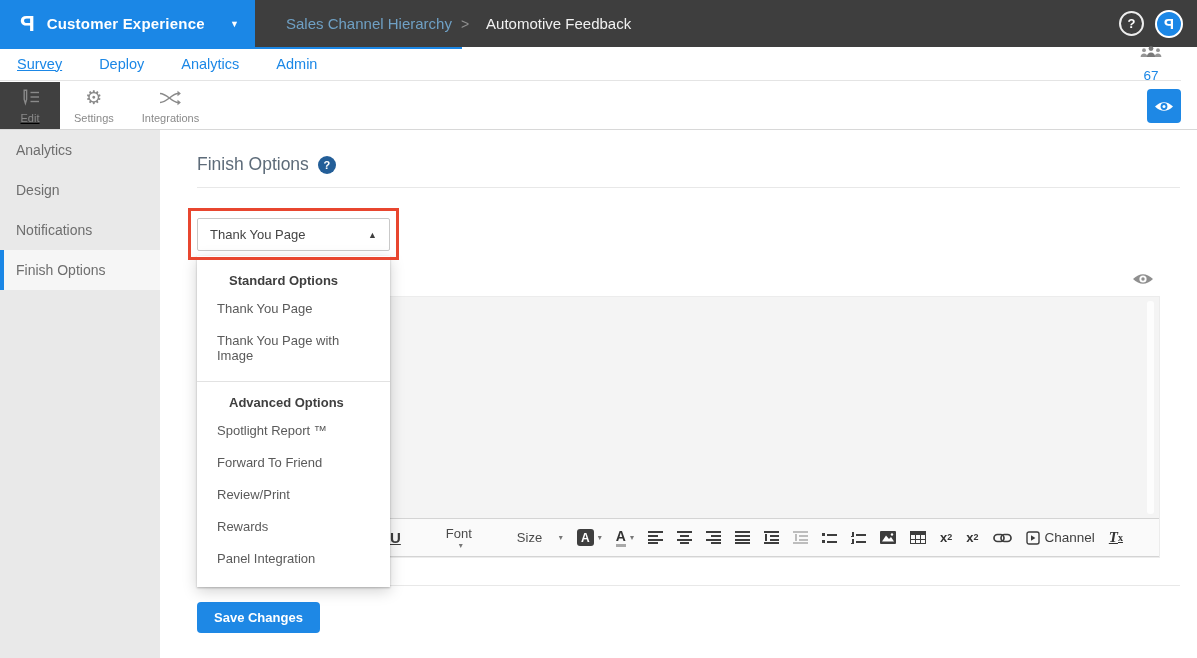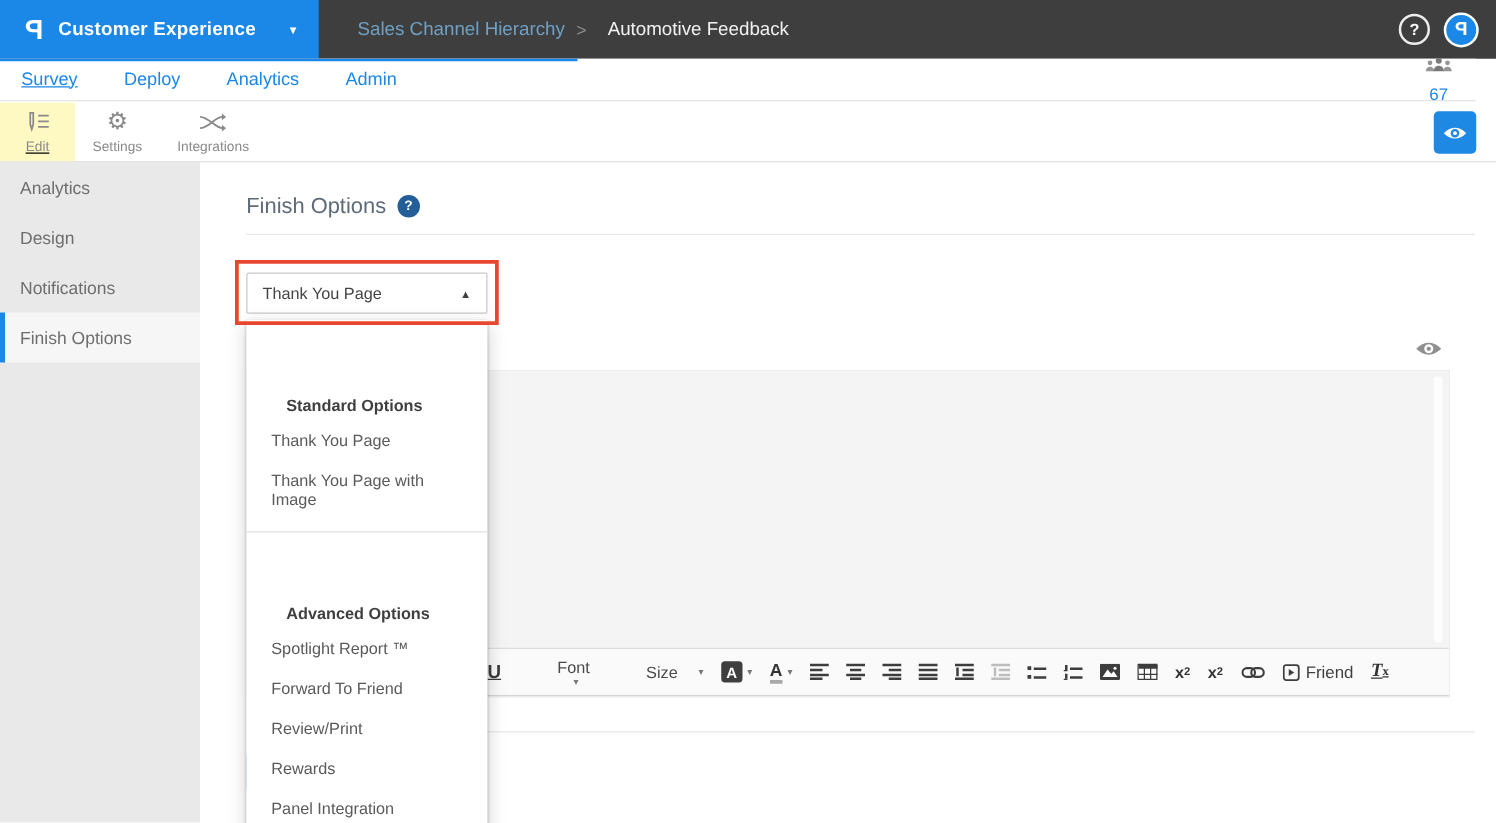--- a/index.html
+++ b/index.html
@@ -34,21 +34,21 @@
   .nav a { font-size:14.5px; color:#1b87e6; text-decoration:none; margin-right:37px; cursor:pointer; }
   .nav a.active { text-decoration:underline; }
   .nav-right { margin-left:auto; display:flex; align-items:center; gap:9px;flex-direction:column; }
   .nav-count { color:#1b87e6; font-size:13.5px; cursor:pointer; }
 
   
   .ribbon { position:absolute; left:0; top:82px; width:1197px; height:48px; background:#fff;
     border-bottom:1px solid #d8d8d8; display:flex; }
   .rtab { display:flex; flex-direction:column; align-items:center; justify-content:center;
     padding:0 14px; min-width:60px; cursor:pointer; gap:4px; }
-  .rtab.active { background:#fef9c3;text-decoration:underline; }
+  .rtab.active { background:#404040;text-decoration:underline; }
   .rtab .rlabel { font-size:11px; color:#8a8a8a; }
   .rtab .ricon { height:20px; display:flex; align-items:center; color:#8a8a8a; font-size:19px; line-height:20px; }
   .eye-btn { position:absolute; right:16px; top:7px; width:34px; height:34px; background:#1e88e5;
     border:none; border-radius:4px; display:flex; align-items:center; justify-content:center; cursor:pointer; }
 
   
   .sidebar { position:absolute; left:0; top:130px; width:160px; height:528px; background:#e9e9e9; }
   .side-item { height:40px; line-height:40px; padding-left:16px; font-size:14px; color:#6e6e6e; cursor:pointer; }
   .side-item.active { background:#f6f6f6; border-left:4px solid #1b87e6; padding-left:12px; }
 
@@ -64,21 +64,21 @@
   .to-select { position:absolute; left:37px; top:88px; width:193px; height:33px; background:#fff;
     border:1px solid #c9c9c9; border-radius:2px; display:flex; align-items:center;
     padding:0 12px; font-size:13px; color:#444; cursor:pointer; z-index:22; }
   .to-select .caret-up { margin-left:auto; font-size:9px; color:#3f3f3f; }
   .annotation { position:absolute; left:28px; top:78px; width:211px; height:52px;
     border:3px solid #e8462f; z-index:40; pointer-events:none; }
 
   
   .dd-panel { position:absolute; left:37px; top:126px; width:193px; background:#fff; z-index:30;
     box-shadow:0 1px 2px rgba(0,0,0,.25), 0 4px 14px rgba(0,0,0,.18); padding:4px 0 12px; }
-  .dd-header { font-size:13px; font-weight:bold; color:#3f3f3f; padding:13px 32px 5px;margin-top:44px; }
+  .dd-header { font-size:13px; font-weight:bold; color:#3f3f3f; padding:13px 32px 5px; }
   .dd-item { font-size:13px; color:#5a5a5a; padding:8px 20px 9px; cursor:pointer; }
   .dd-divider { height:1px; background:#e2e2e2; margin-top:9px; }
 
   
   .preview-eye { position:absolute; right:43px; top:142px; cursor:pointer; }
 
   
   .editor { position:absolute; left:37px; top:166px; width:963px; border:1px solid #ececec; z-index:10; }
   .editor-canvas { position:relative; height:221px; background:#f4f4f4; }
   .scroll-strip { position:absolute; right:5px; top:4px; bottom:4px; width:7px; background:#fdfdfd; border-radius:3px; }
@@ -307,21 +307,21 @@
             <rect x="1" y="1.5" width="10" height="7" rx="3.5"></rect>
             <rect x="8" y="1.5" width="10" height="7" rx="3.5"></rect>
           </g>
         </svg>
       </span>
       <span class="tbtn">
         <svg width="14" height="14" viewBox="0 0 14 14">
           <rect x="1" y="1" width="12" height="12" rx="2" fill="none" stroke="#3d3d3d" stroke-width="1.4"></rect>
           <path d="M5 4.2 L9.4 7 L5 9.8 Z" fill="#3d3d3d"></path>
         </svg>
-        <span class="src-label">Friend</span>
+        <span class="src-label">Channel</span>
       </span>
       <span class="tbtn tx">
         <span>T</span>
           <sub>x</sub>
       </span>
     </div>
   </div>
 
   <div class="dd-panel">
     <div class="dd-header">Standard Options</div>

